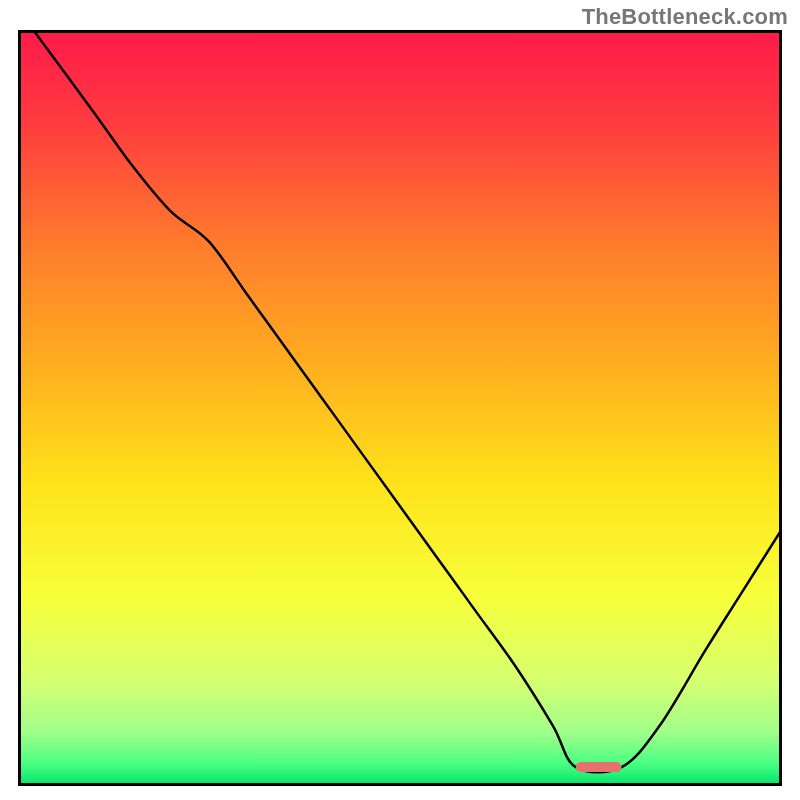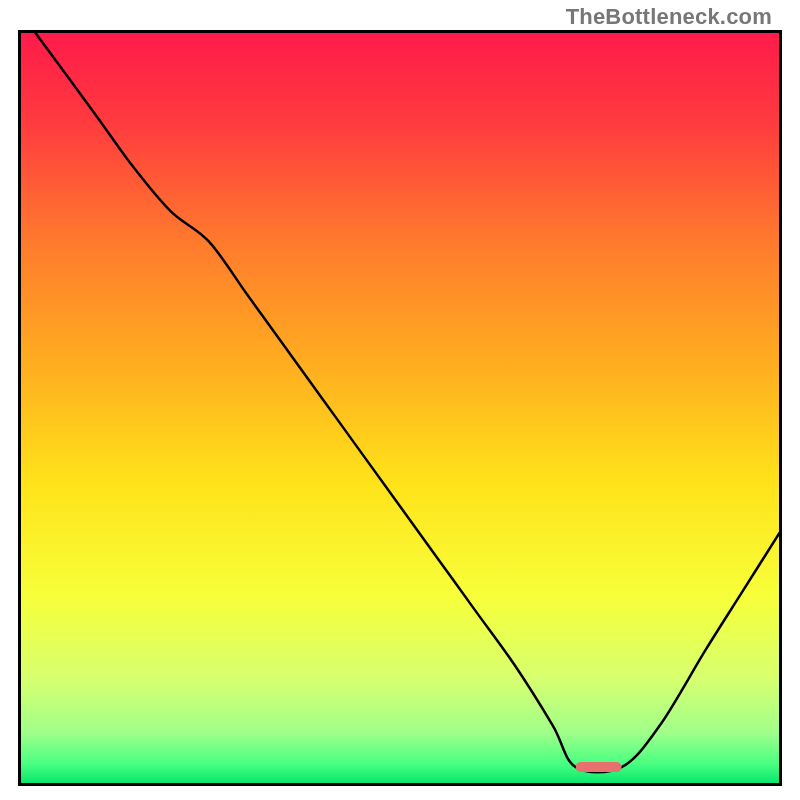--- a/index.html
+++ b/index.html
@@ -7,21 +7,21 @@
     padding: 0;
     width: 800px;
     height: 800px;
     overflow: hidden;
     background: #ffffff;
     font-family: Arial, Helvetica, sans-serif;
   }
   .watermark {
     position: absolute;
     top: 4px;
-    right: 28px;
+    right: 12px;
     font-size: 22px;
     font-weight: 600;
     color: #777777;
     letter-spacing: 0.2px;
   }
   .chart-wrap {
     position: absolute;
     top: 30px;
     left: 18px;
     width: 764px;

